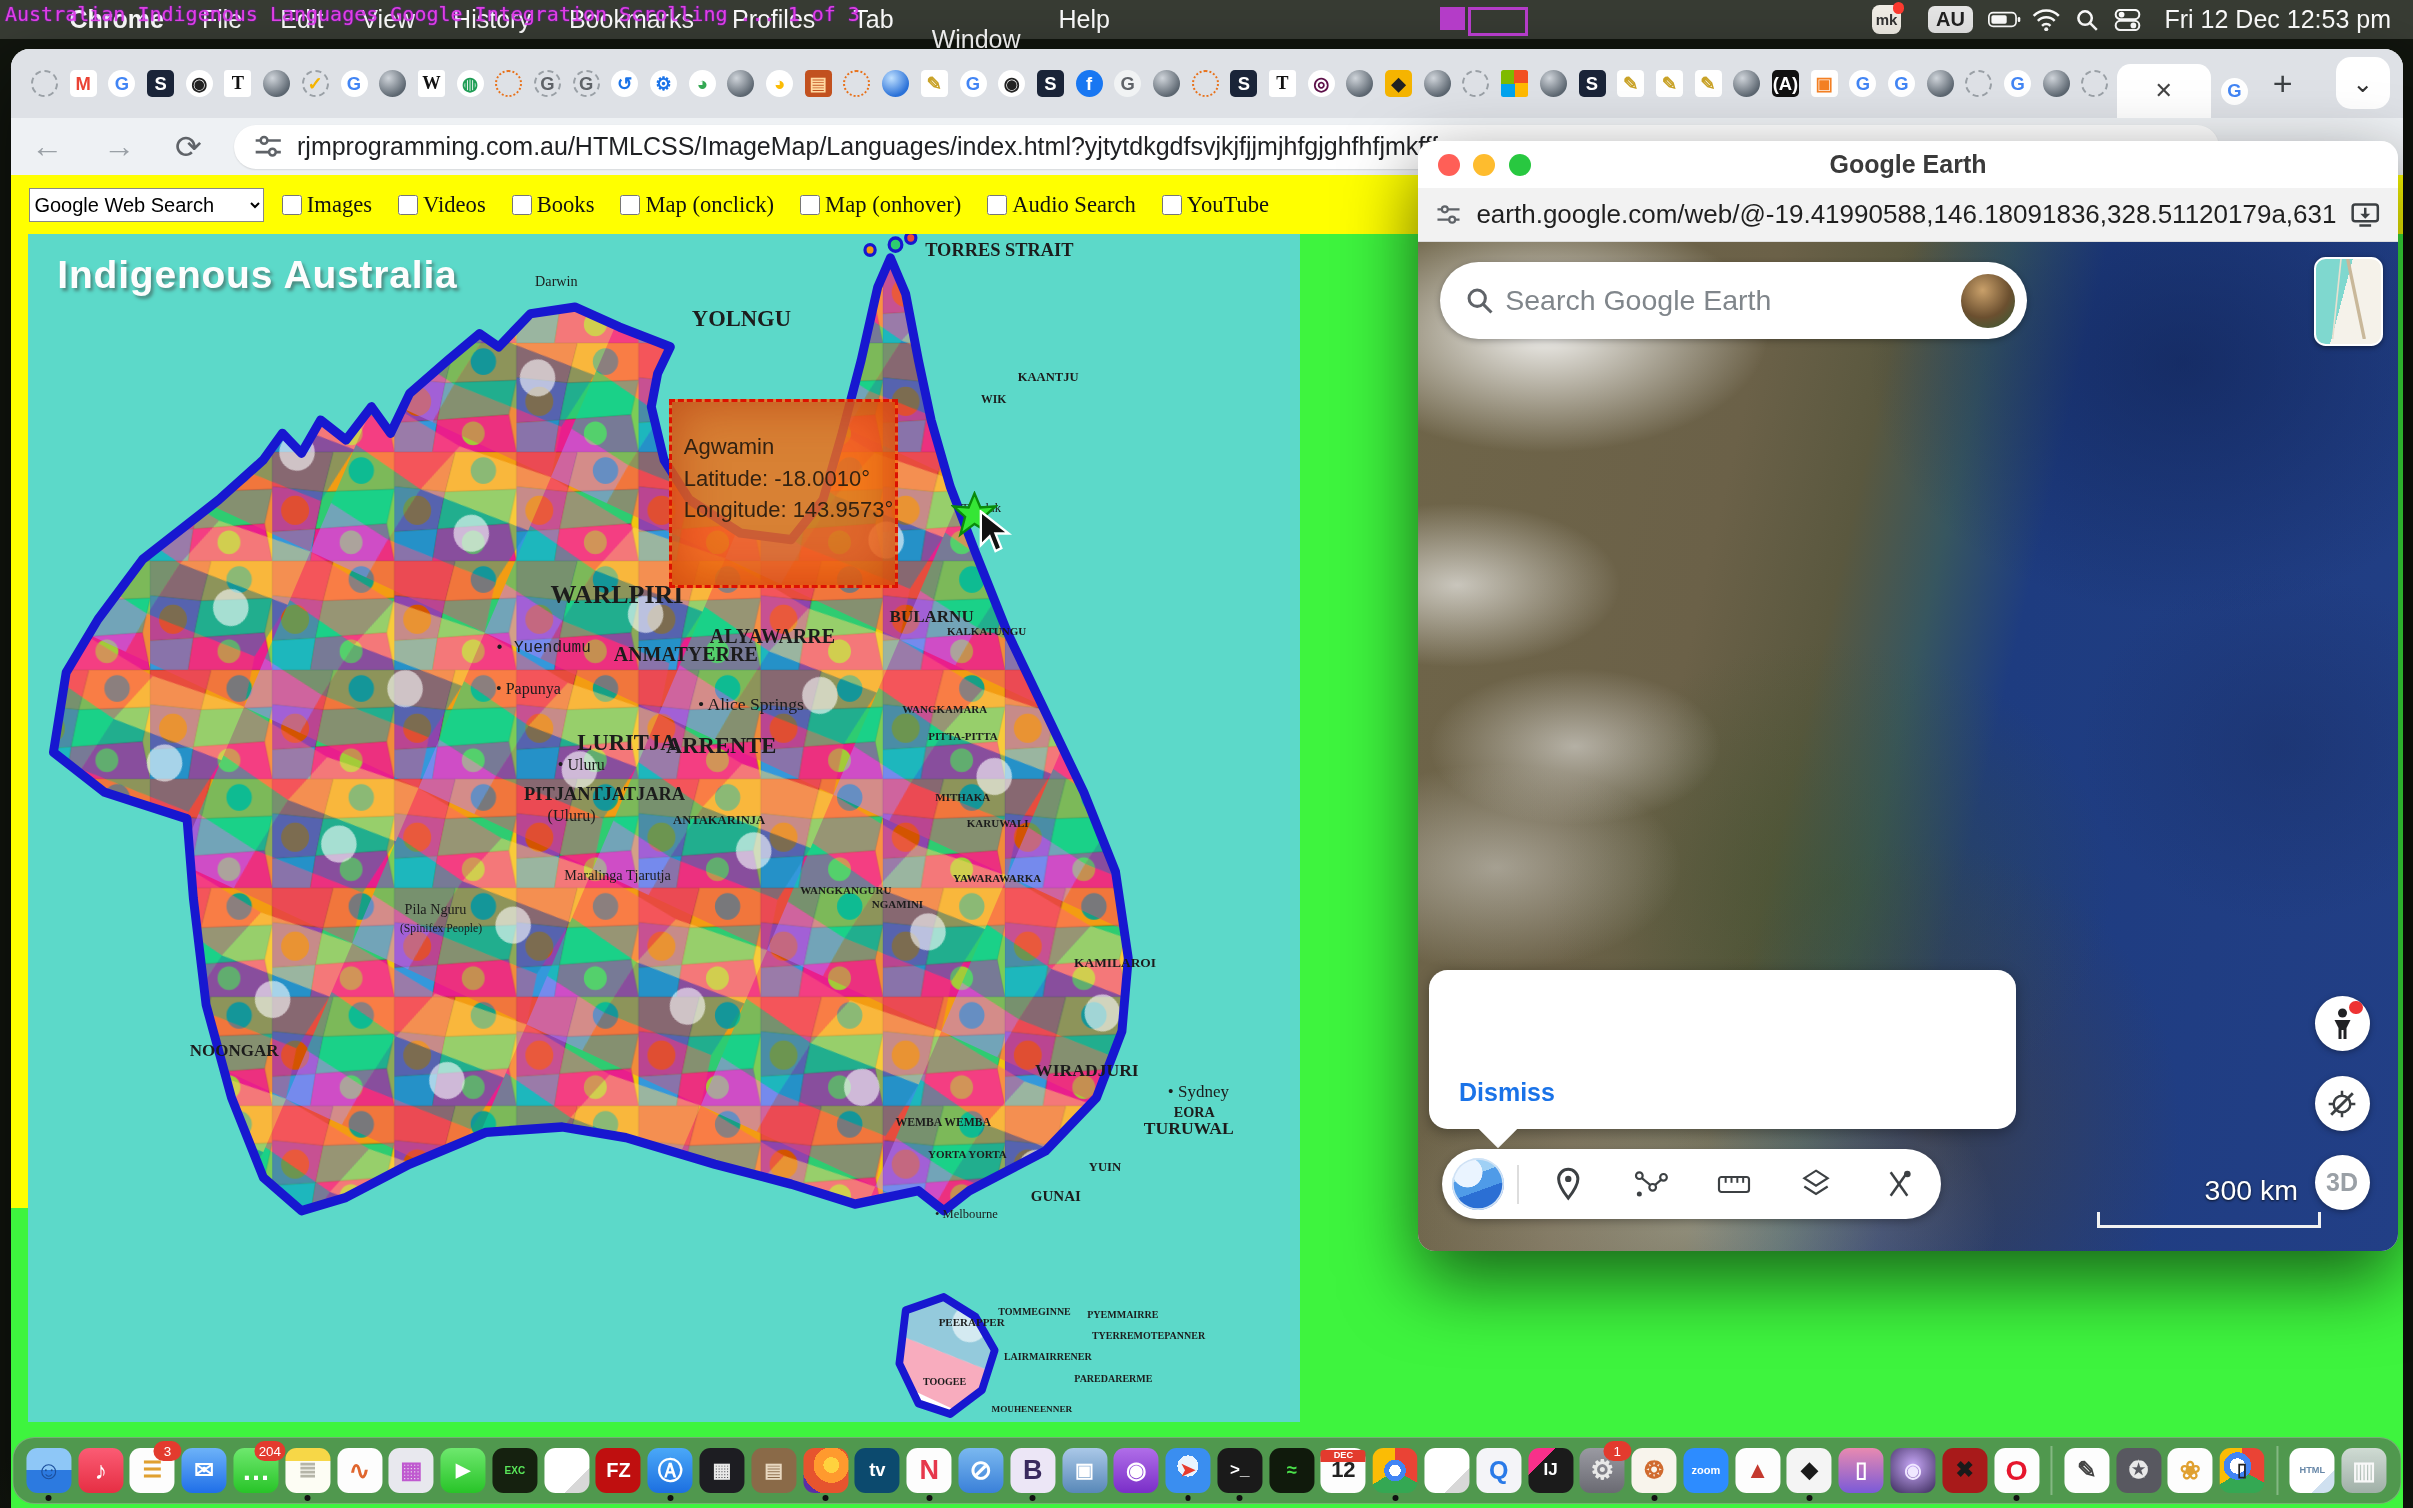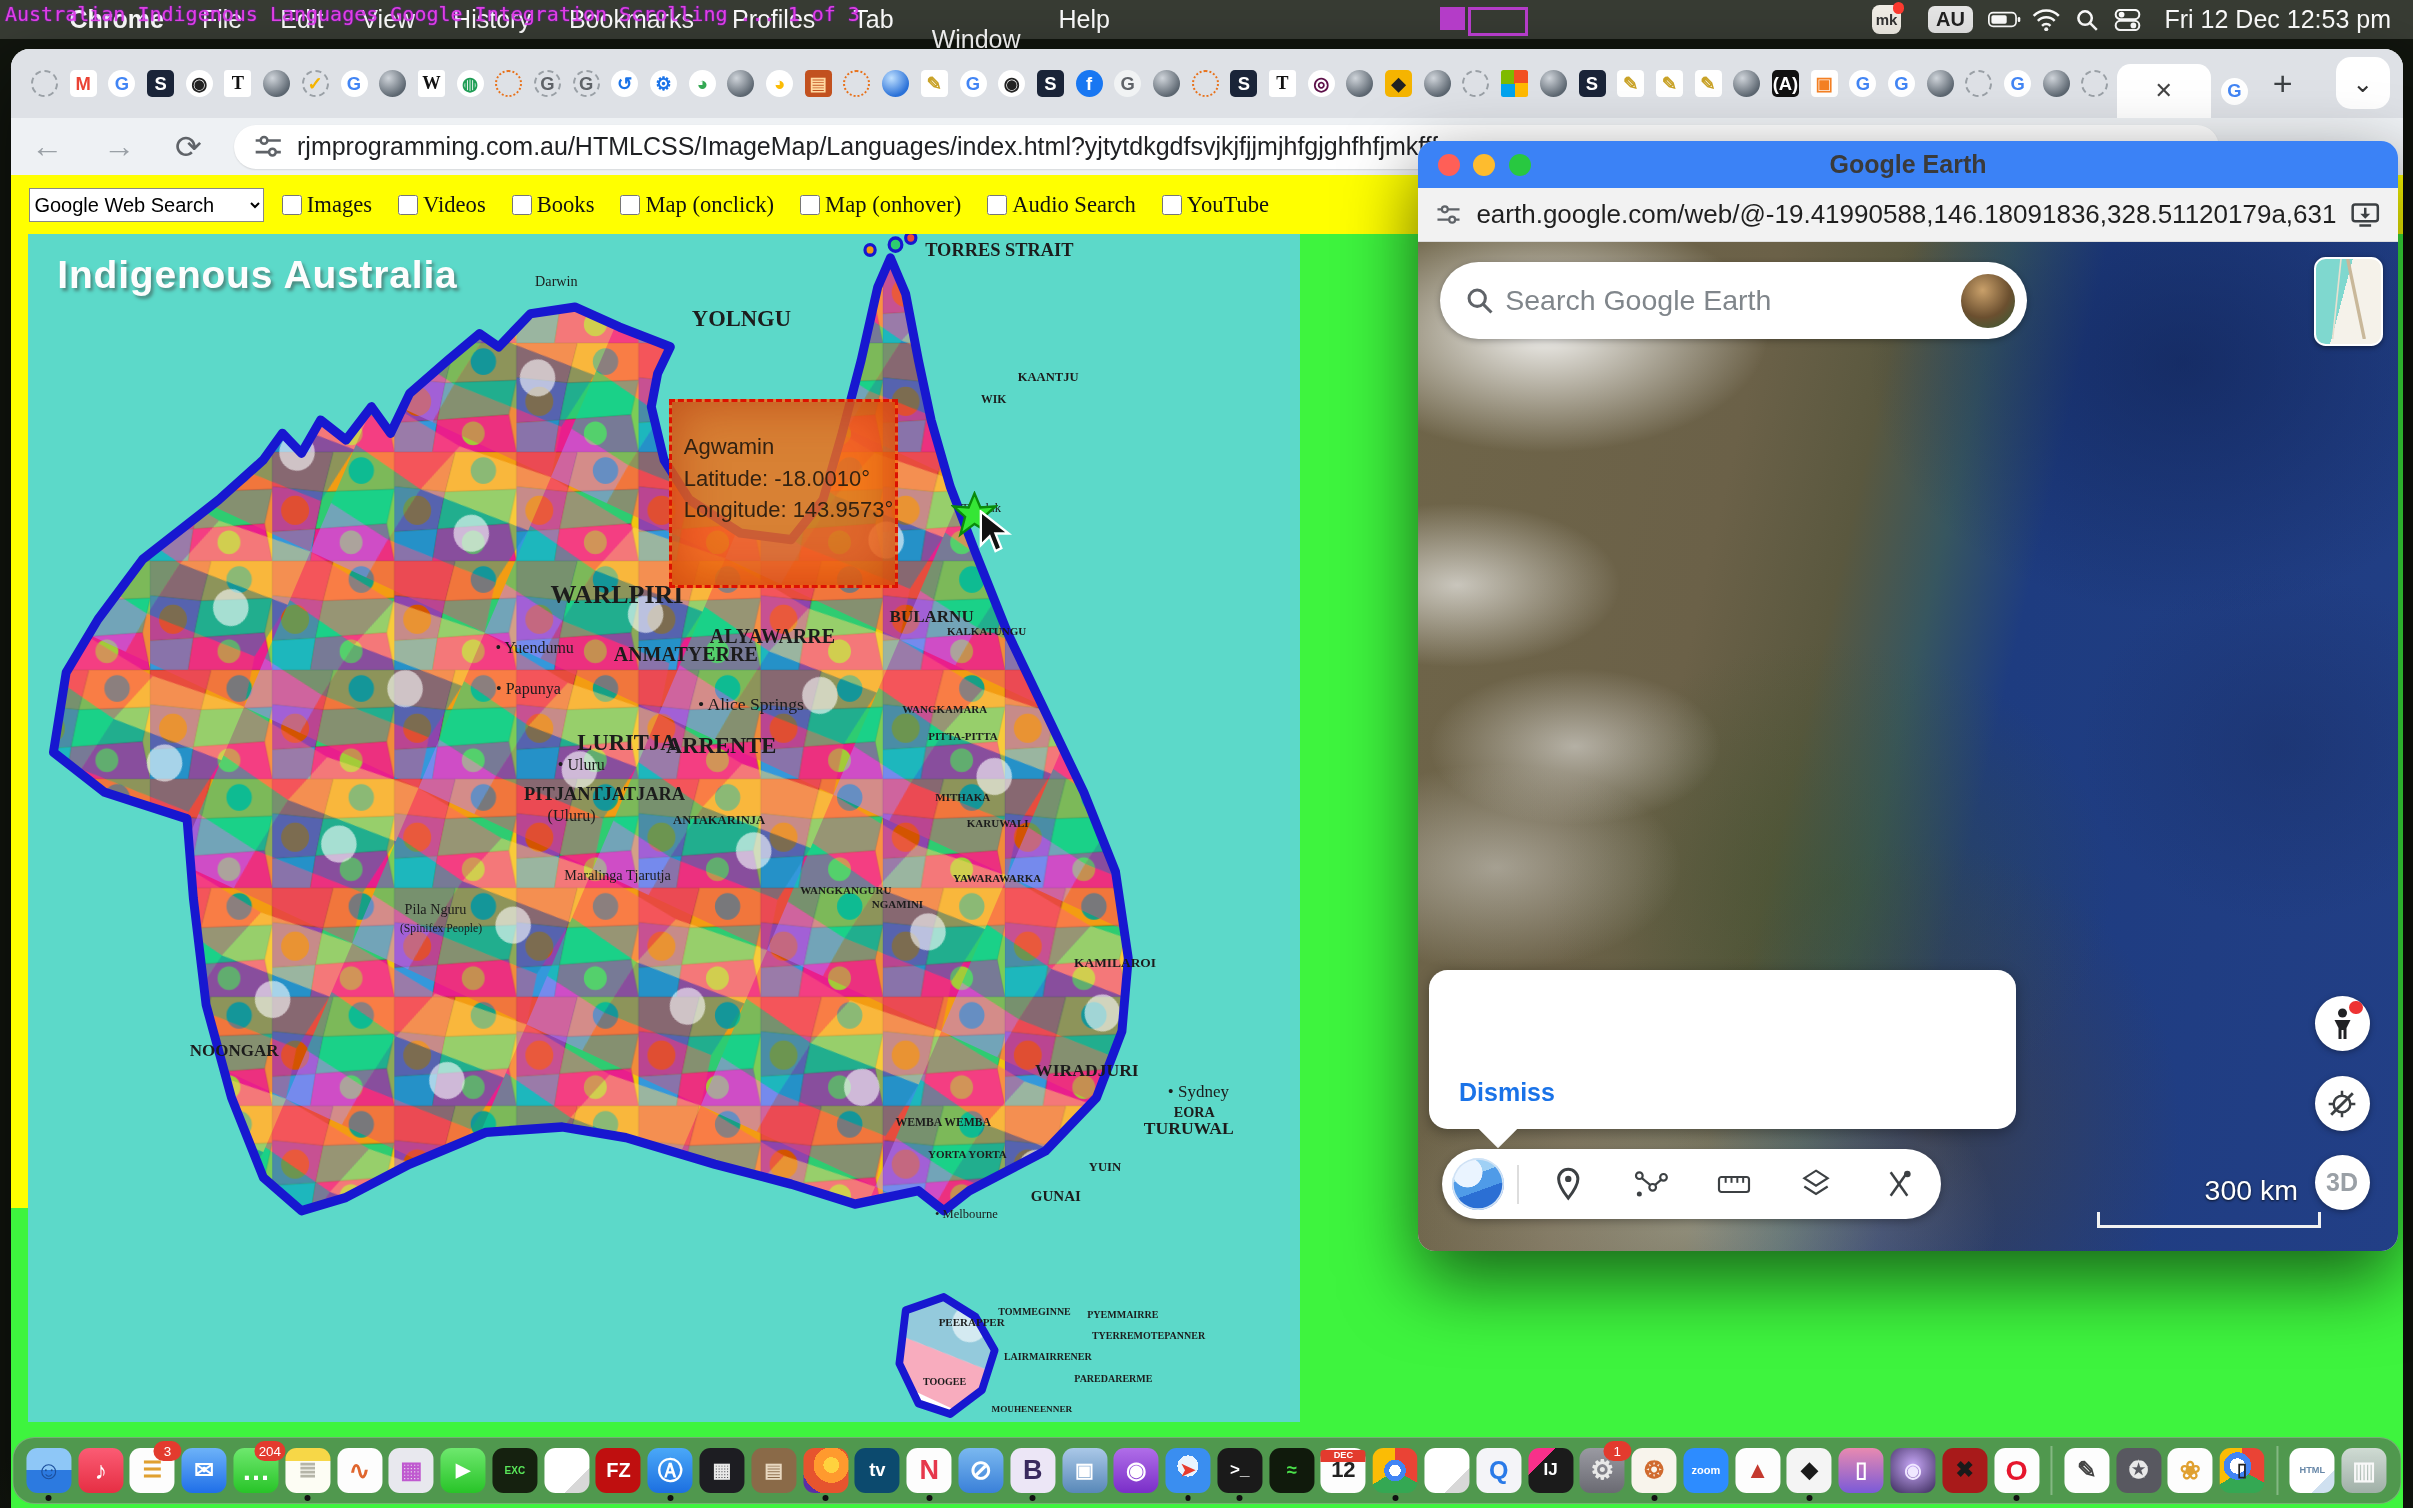--- a/index.html
+++ b/index.html
@@ -60,21 +60,21 @@
   #mapsvg{left:0;top:0;width:100%;height:100%}
   .maptitle{left:2.3%;top:1.6%;font-size:39px;font-weight:700;color:#fdfdfd;text-shadow:2.5px 2.5px 3.4px #4a8a80;letter-spacing:0.8px}
   .mlabel{position:absolute;transform:translate(-4%,0);font-family:"Liberation Serif",serif;color:#1c1c1c;white-space:nowrap;line-height:1}
   #selrect{left:50.4%;top:13.9%;width:18%;height:15.9%;background:rgba(244,110,20,.82);border:3.4px dashed #dd1100;box-sizing:border-box;box-shadow:inset 0 0 50px rgba(170,30,0,.5)}
   #selrect .tip{position:absolute;left:11.7px;top:28.5px;font-size:22px;color:#332211;line-height:1.45}
   #cursor{left:74.6%;top:23.2%;width:37px;height:44px;z-index:5}
   #star{left:72.6%;top:21.6%;width:47px;height:47px}
 
   
   #gewin{left:1418px;top:141px;width:980px;height:1110px;border-radius:17px;box-shadow:0 28.5px 75px rgba(0,0,0,.6);overflow:hidden;z-index:20;background:#ececec}
-  #getitle{left:0;top:0;width:100%;height:47px;background:#3b82f6;display:flex;align-items:center;justify-content:center;font-size:25px;font-weight:700;color:#3a3a3a}
+  #getitle{left:0;top:0;width:100%;height:47px;background:#ffffff;display:flex;align-items:center;justify-content:center;font-size:25px;font-weight:700;color:#3a3a3a}
   .tlights{position:absolute;left:20px;top:13.4px;display:flex;gap:13.4px}
   .tl{width:22px;height:22px;border-radius:50%}
   #geurlrow{left:0;top:47px;width:100%;height:54px;background:#f2f2f2;display:flex;align-items:center;padding:0 18.4px;box-sizing:border-box;border-bottom:0.8px solid #ddd}
   #geurlrow .url{flex:1;font-size:26px;color:#1f1f1f;white-space:nowrap;overflow:hidden;margin:0 15px}
   #gemap{left:0;top:101px;width:100%;height:1009px;background:
     radial-gradient(360px 193px at 13% 9%, rgba(255,255,255,.9), rgba(255,255,255,0) 62%),
     radial-gradient(251px 126px at 4% 34%, rgba(250,250,250,.65), transparent 65%),
     radial-gradient(235px 126px at 16% 50%, rgba(240,240,240,.55), transparent 62%),
     radial-gradient(285px 159px at 8% 62%, rgba(235,235,235,.45), transparent 65%),
     radial-gradient(436px 268px at 28% 97%, rgba(228,224,214,.4), transparent 70%),
@@ -339,21 +339,21 @@
       </svg>
 
       <span class="a maptitle">Indigenous Australia</span>
 
       <span class="mlabel" style="left: 71%; top: 0.6%; font-size: 18.4px; font-weight: 700;">TORRES STRAIT</span>
         <span class="mlabel" style="left: 52.5%; top: 6.2%; font-size: 22.6px; font-weight: 600;">YOLNGU</span>
         <span class="mlabel" style="left: 40%; top: 3.4%; font-size: 14.2px; font-weight: 400;">Darwin</span>
         <span class="mlabel" style="left: 78%; top: 11.5%; font-size: 12.6px; font-weight: 600;">KAANTJU</span>
         <span class="mlabel" style="left: 75%; top: 13.5%; font-size: 11.7px; font-weight: 600;">WIK</span>
         <span class="mlabel" style="left: 41.5%; top: 29.3%; font-size: 26px; font-weight: 700;">WARLPIRI</span>
-        <span class="mlabel" style="left: 37%; top: 34.2%; font-size: 16px; font-weight: 400;">• Yuendumu</span>
+        <span class="mlabel" style="left: 37%; top: 34.2%; font-size: 16px; font-weight: 400; font-family: Liberation Mono, monospace;">• Yuendumu</span>
         <span class="mlabel" style="left: 46.5%; top: 34.5%; font-size: 20px; font-weight: 600;">ANMATYERRE</span>
         <span class="mlabel" style="left: 54%; top: 33%; font-size: 20px; font-weight: 600;">ALYAWARRE</span>
         <span class="mlabel" style="left: 37%; top: 37.6%; font-size: 16px; font-weight: 400;">• Papunya</span>
         <span class="mlabel" style="left: 53%; top: 38.9%; font-size: 17.6px; font-weight: 400;">• Alice Springs</span>
         <span class="mlabel" style="left: 43.5%; top: 41.9%; font-size: 22.6px; font-weight: 700;">LURITJA</span>
         <span class="mlabel" style="left: 50.5%; top: 42.2%; font-size: 22.6px; font-weight: 700;">ARRENTE</span>
         <span class="mlabel" style="left: 41.8%; top: 44%; font-size: 16px; font-weight: 400;">• Uluru</span>
         <span class="mlabel" style="left: 39.5%; top: 46.4%; font-size: 18.4px; font-weight: 700;">PITJANTJATJARA</span>
         <span class="mlabel" style="left: 41%; top: 48.3%; font-size: 16px; font-weight: 400;">(Uluru)</span>
         <span class="mlabel" style="left: 51%; top: 48.8%; font-size: 12.6px; font-weight: 600;">ANTAKARINJA</span>

